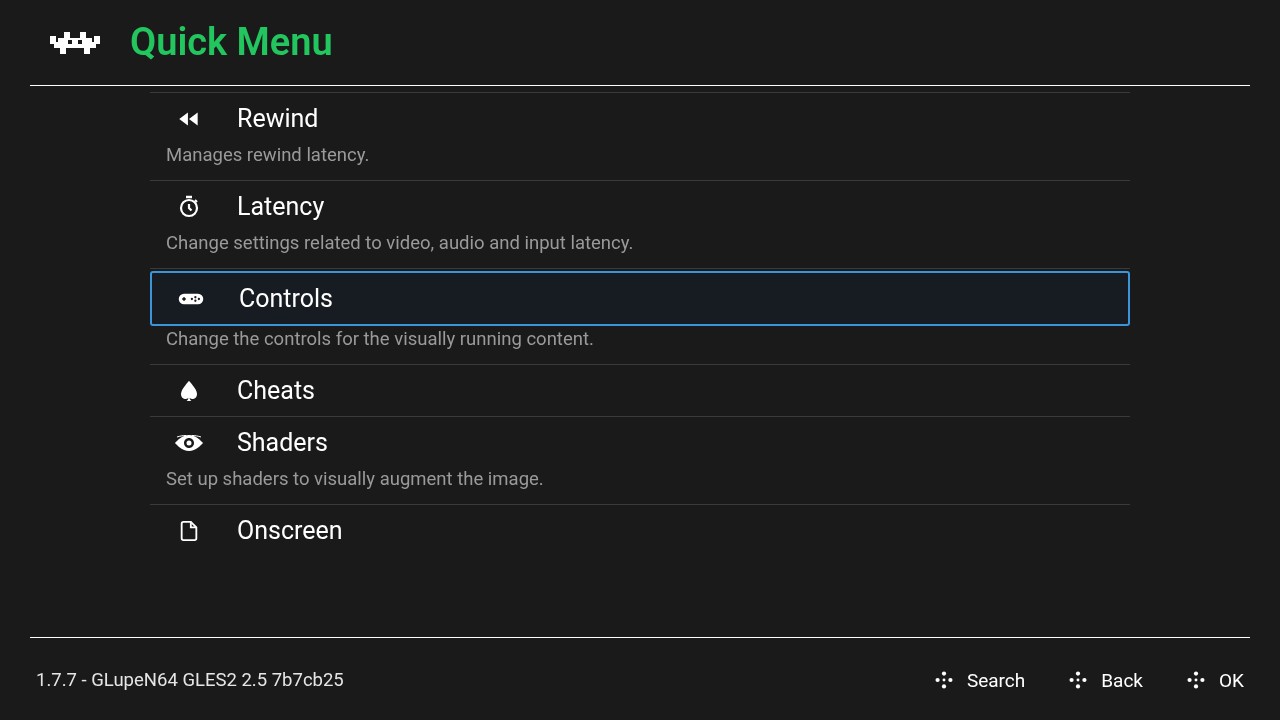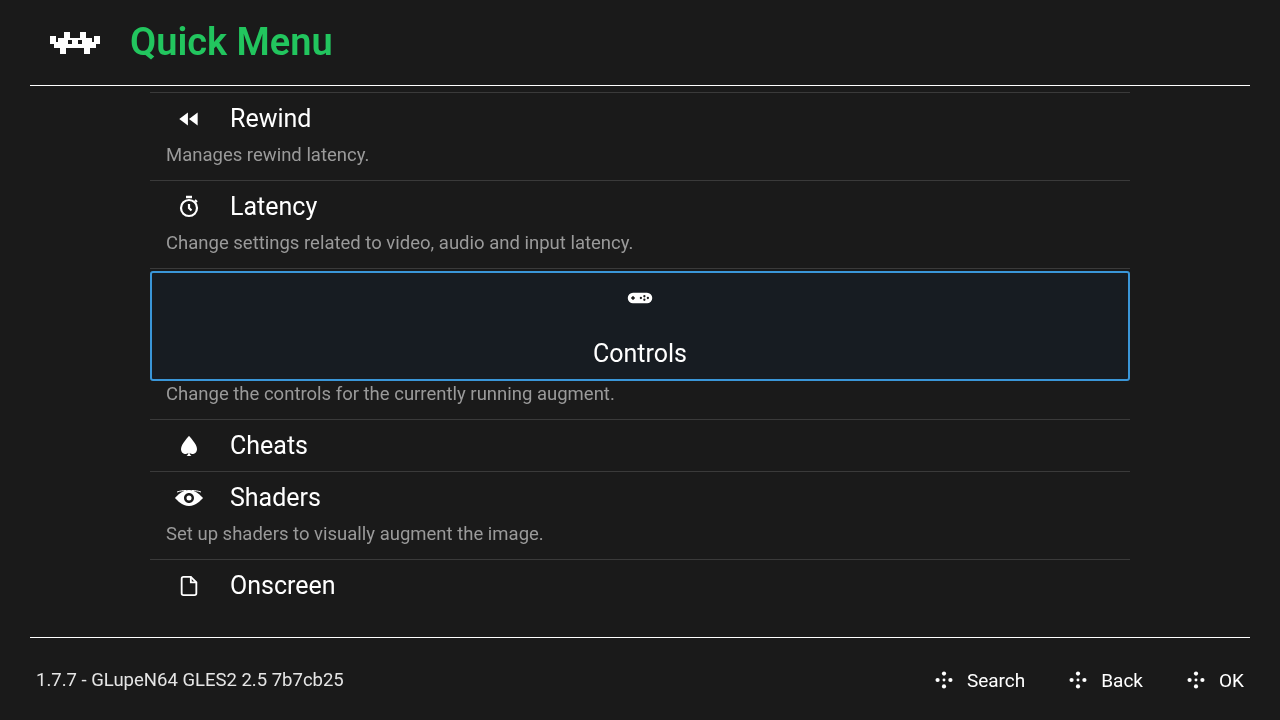--- a/index.html
+++ b/index.html
@@ -57,29 +57,28 @@
   }
 
   .menu-item {
     border-top: 1px solid #3a3a3a;
     padding: 0;
   }
   .menu-item:first-child { border-top: none; }
   .menu-item-row {
     display: flex;
     align-items: center;
-    gap: 27px;
+    gap: 34px;
     padding: 11px 25px 11px 25px;
   }
   .menu-item-row.selected {
     border: 2px solid #3a96d8;
     background: #171c22;
     border-radius: 3px;
     margin: 2px 0;
-    flex-direction: column;
   }
   .menu-item-icon {
     width: 28px;
     height: 28px;
     display: flex;
     align-items: center;
     justify-content: center;
     color: #ffffff;
     flex-shrink: 0;
   }
@@ -204,21 +203,21 @@
               <rect x="7" y="8" width="2" height="4" fill="#1a1a1a"></rect>
               <rect x="6" y="9" width="4" height="2" fill="#1a1a1a"></rect>
               <circle cx="21" cy="8" r="1.3" fill="#1a1a1a"></circle>
               <circle cx="25" cy="10" r="1.3" fill="#1a1a1a"></circle>
               <circle cx="21" cy="12" r="1.3" fill="#1a1a1a"></circle>
               <circle cx="17" cy="10" r="1.3" fill="#1a1a1a"></circle>
             </svg>
           </span>
           <span class="menu-item-label">Controls</span>
         </div>
-        <div class="menu-item-desc">Change the controls for the currently running augment.</div>
+        <div class="menu-item-desc">Change the controls for the visually running content.</div>
       </div>
       <div class="menu-item">
         <div class="menu-item-row">
           <span class="menu-item-icon">
             <svg viewBox="0 0 24 24" fill="#ffffff" width="24" height="24">
               <path d="M12 2C12 2 4 10 4 15c0 3 2 5 5 5 1 0 2-.5 2.5-1.2-.3 1.5-1 2.7-2 3.2h5c-1-.5-1.7-1.7-2-3.2.5.7 1.5 1.2 2.5 1.2 3 0 5-2 5-5 0-5-8-13-8-13z"></path>
             </svg>
           </span>
           <span class="menu-item-label">Cheats</span>
         </div>

